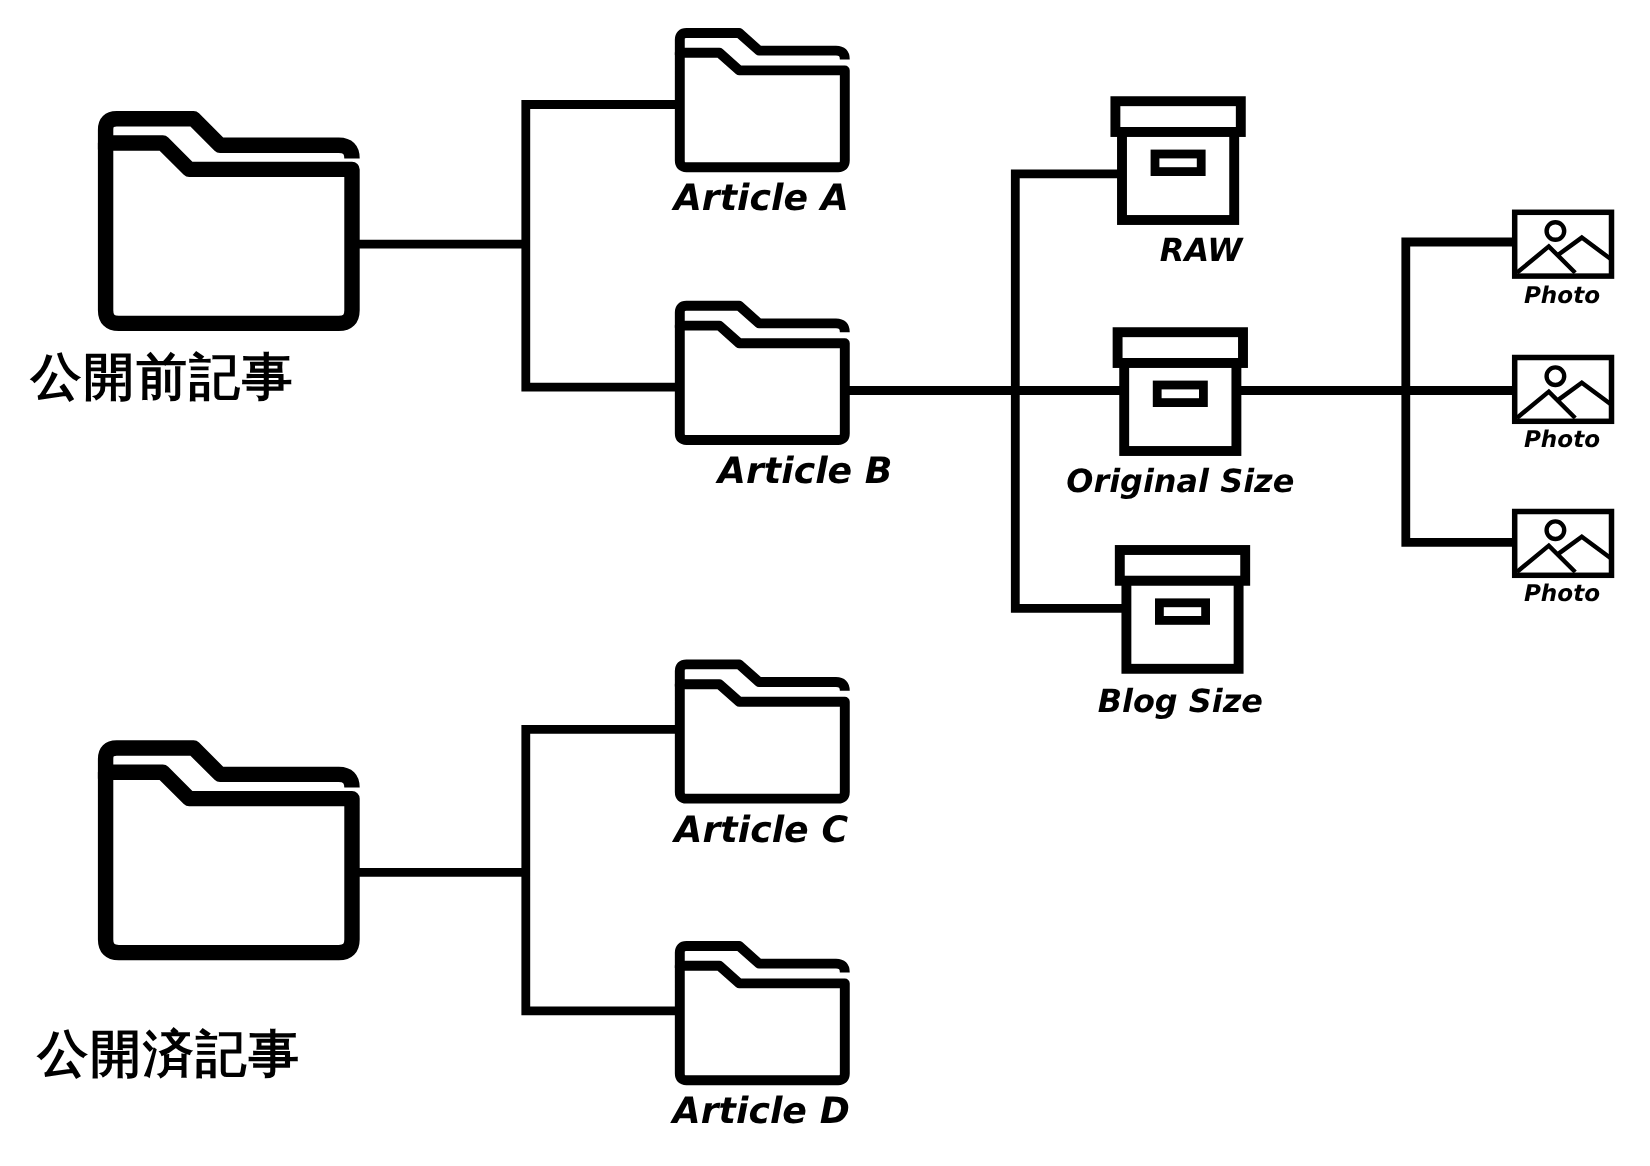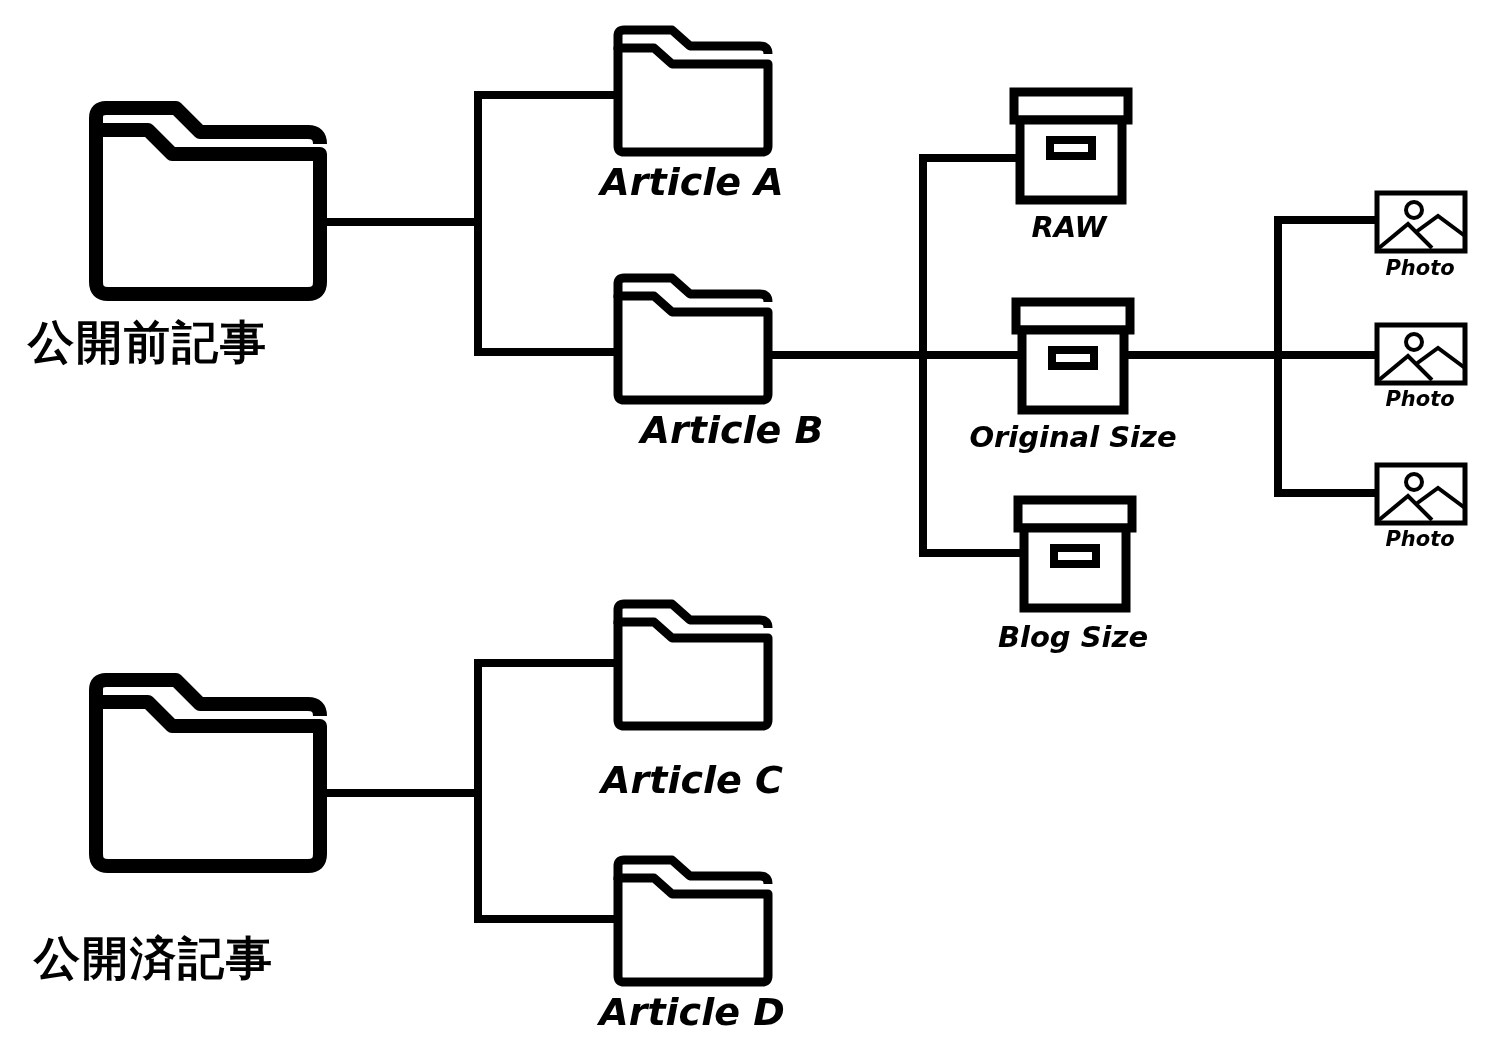--- a/index.html
+++ b/index.html
@@ -1,19 +1,19 @@
 <!DOCTYPE html>
 <html><head>
   <meta charset="utf-8">
   <style>
     html, body { margin: 0; padding: 0; background: #ffffff; }
     body { width: 1500px; height: 1060px; position: relative; overflow: hidden; }
     #canvas { position: absolute; left: 0; top: 0; }
     .lbl { position: absolute; font-family: "DejaVu Sans", sans-serif; font-weight: bold; font-style: italic; color: #000; white-space: nowrap; transform: translateX(-50%); }
-    .lbl-article { font-size: 38px; letter-spacing: 0px; }
+    .lbl-article { font-size: 33px; letter-spacing: 0px; }
     .lbl-box { font-size: 29px; }
     .lbl-photo { font-size: 21px; }
     .lbl-root { position: absolute; font-family: "DejaVu Sans", sans-serif; font-weight: bold; font-size: 46px; color: #000; white-space: nowrap; letter-spacing: 2px; }
   </style>
 </head>
 <body>
 
 <svg id="canvas" width="1500" height="1060" viewBox="0 0 1500 1060">
 
   <g stroke="#000" stroke-width="8" fill="none" stroke-linecap="square">
@@ -80,22 +80,22 @@
     <circle cx="40" cy="20" r="8" fill="none" stroke="#000" stroke-width="4"></circle>
     <path d="M5 58 L34 34 L58 58 M42 42 L64 26 L91 46" fill="none" stroke="#000" stroke-width="4"></path>
   </g>
 </svg>
 
 <div class="lbl-root" style="left:28px; top:312px;">公開前記事</div>
 <div class="lbl-root" style="left:34px; top:928px;">公開済記事</div>
 
 <div class="lbl lbl-article" style="left:692px; top:160px;">Article A</div>
 <div class="lbl lbl-article" style="left:732px; top:408px;">Article B</div>
-<div class="lbl lbl-article" style="left:692px; top:758px;text-align:right;">Article C</div>
+<div class="lbl lbl-article" style="left:692px; top:734px;text-align:right;">Article C</div>
 <div class="lbl lbl-article" style="left:692px; top:990px;">Article D</div>
 
-<div class="lbl lbl-box" style="left:1069px; top:210px;">RAW</div>
+<div class="lbl lbl-box" style="left:1092px; top:210px;">RAW</div>
 <div class="lbl lbl-box" style="left:1073px; top:420px;">Original Size</div>
 <div class="lbl lbl-box" style="left:1073px; top:620px;">Blog Size</div>
 
 <div class="lbl lbl-photo" style="left:1420px; top:256px;">Photo</div>
 <div class="lbl lbl-photo" style="left:1420px; top:387px;">Photo</div>
 <div class="lbl lbl-photo" style="left:1420px; top:527px;">Photo</div>
 
 </body></html>

